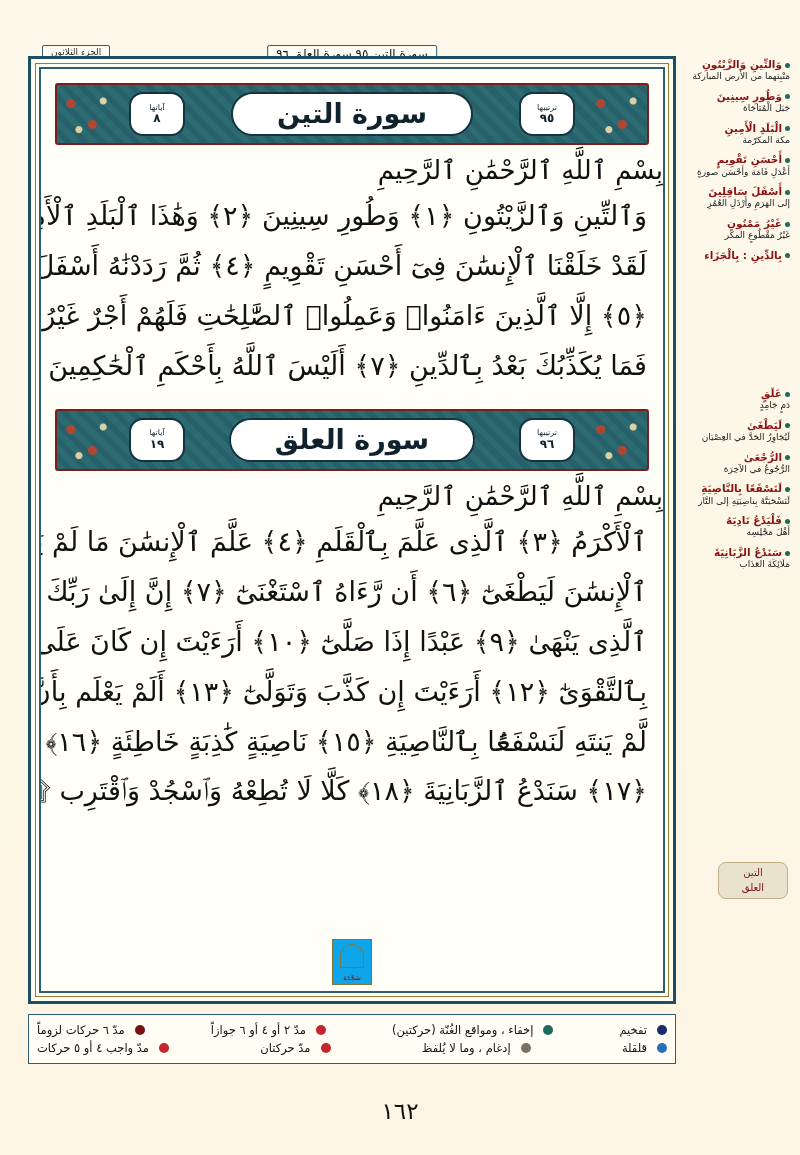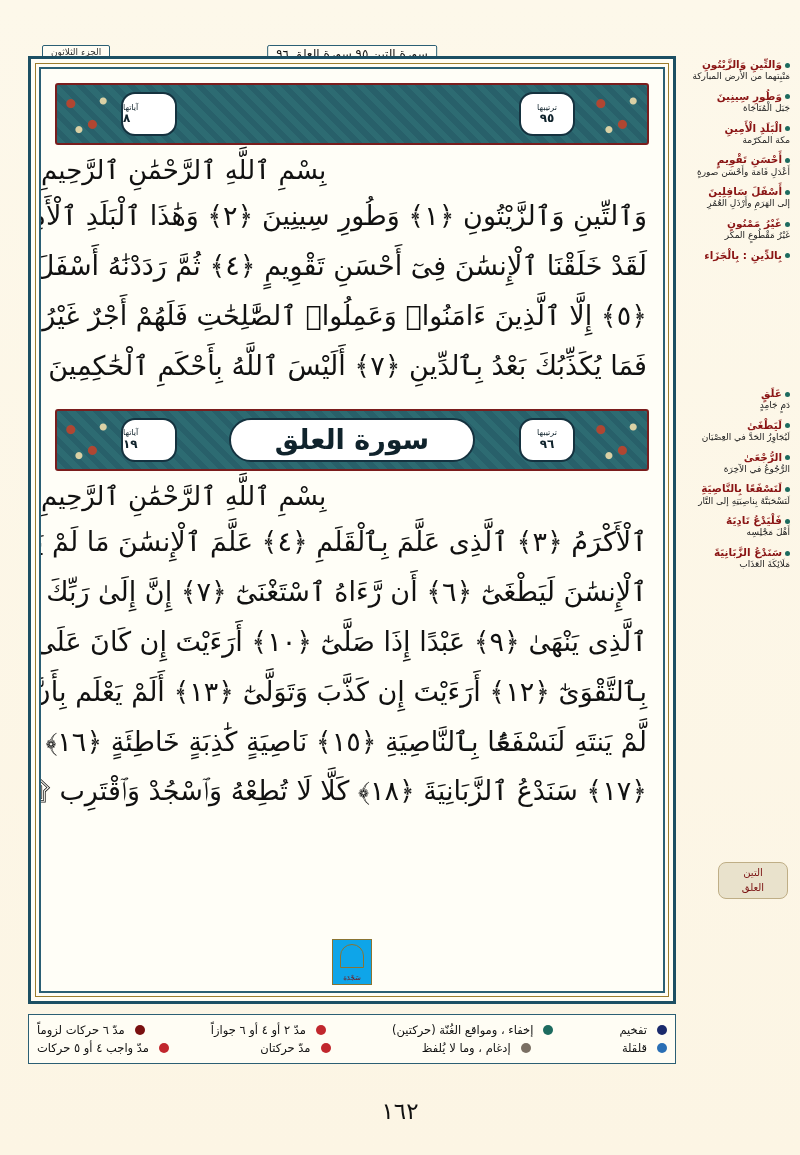--- a/index.html
+++ b/index.html
@@ -176,24 +176,24 @@
     display: flex;
     flex-direction: column;
     align-items: center;
     justify-content: center;
     direction: rtl;
     line-height: 1.05;
   }
   .banner-badge .lbl { font-size: 8px; color: #10232c; }
   .banner-badge .num { font-size: 12px; color: #10232c; font-weight: bold; }
   .badge-right { right: 72px; text-align: center; }
-  .badge-left { left: 64px; align-items: flex-end; }
+  .badge-left { left: 72px; }
   
   .basmala {
-    text-align: left;
+    text-align: right;
     direction: rtl;
     font-size: 26px;
     color: #111;
     margin: 10px 0 6px 0;
     font-family: "DejaVu Sans", sans-serif;
   }
   
   .ayah-block { padding: 0 16px; }
   .ayah-line {
     direction: rtl;
@@ -344,20 +344,21 @@
 
   <div class="frame-outer">
   <div class="frame-mid">
   <div class="frame-inner">
 
     <div class="surah-banner">
       <div class="banner-badge badge-right">
         <span class="lbl">ترتيبها</span>
         <span class="num">٩٥</span>
       </div>
+      <div class="surah-title">سورة التين</div>
       <div class="banner-badge badge-left">
         <span class="lbl">آياتها</span>
         <span class="num">٨</span>
       </div>
     </div>
 
     <div class="basmala">بِسْمِ ٱللَّهِ ٱلرَّحْمَٰنِ ٱلرَّحِيمِ</div>
 
     <div class="ayah-block">
       <div class="ayah-line">وَٱلتِّينِ وَٱلزَّيْتُونِ ﴿١﴾ وَطُورِ سِينِينَ ﴿٢﴾ وَهَٰذَا ٱلْبَلَدِ ٱلْأَمِينِ ﴿٣﴾</div>

